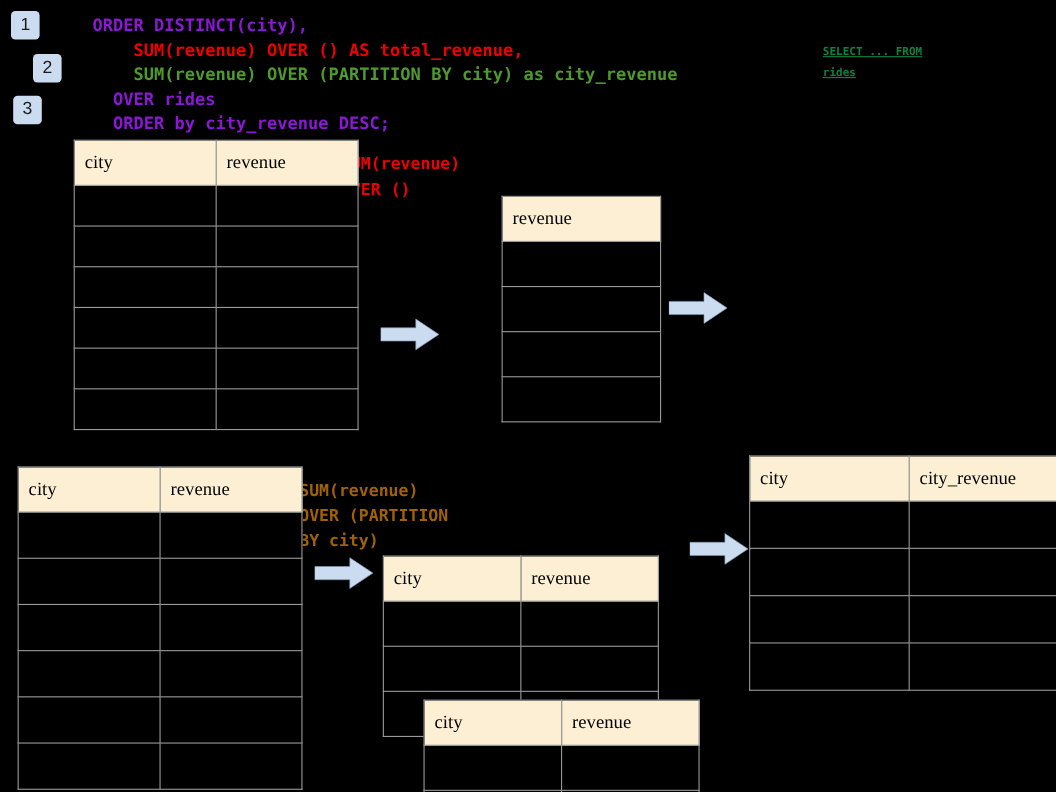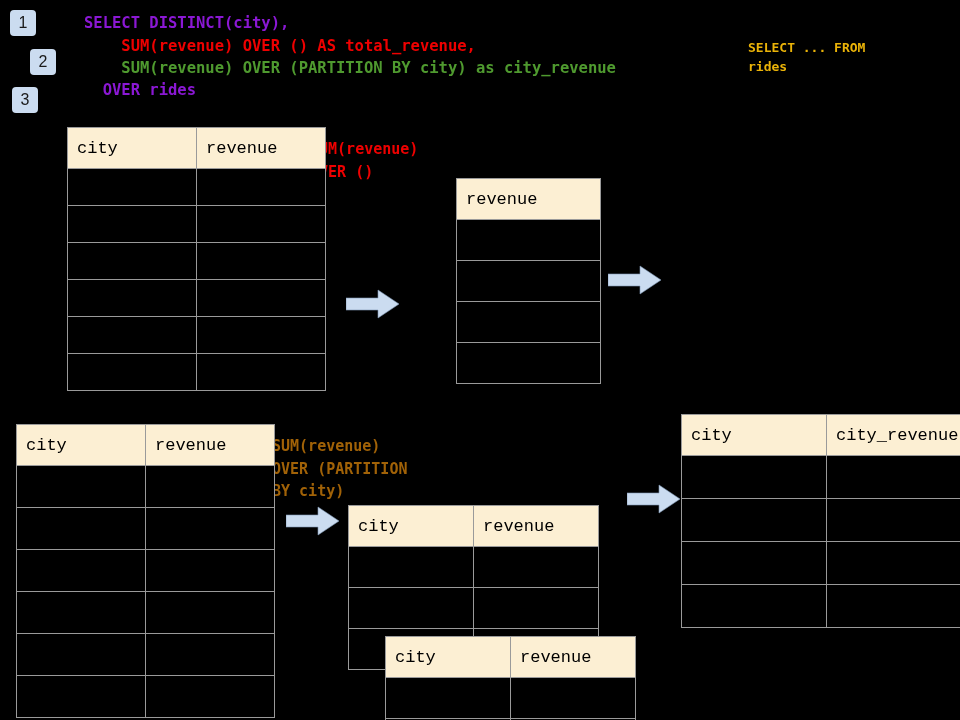--- a/index.html
+++ b/index.html
@@ -41,25 +41,26 @@
     white-space: pre;
     line-height: 22px;
   }
   .sql-purple { color: #8b18d4; }
   .sql-red    { color: #ee0000; }
   .sql-green  { color: #4f9a2f; }
 
   .sidenote {
     position: absolute;
     font-family: "DejaVu Sans Mono", monospace;
-    font-size: 13px;
+    font-size: 10px;
     font-weight: bold;
     line-height: 19px;
     white-space: pre;
-    color: #eab308;
+    color: #15803d;
+    text-decoration: underline;
   }
 
   
   .annot {
     position: absolute;
     font-family: "DejaVu Sans Mono", monospace;
     font-size: 15px;
     font-weight: bold;
     line-height: 22.5px;
     white-space: pre;
@@ -76,21 +77,21 @@
   }
   .tbl td {
     border: 1px solid #9a9a9a;
     padding: 0;
     background: #000000;
   }
   .tbl th {
     border: 1px solid #9a9a9a;
     background: #fcefd3;
     color: #000000;
-    font-family: Liberation Mono, monospace;
+    font-family: Liberation Serif, serif;
     font-size: 17px;
     font-weight: normal;
     text-align: left;
     padding: 0 0 0 9px;
     height: 40px;
   }
 
   
   .arrow {
     position: absolute;
@@ -100,24 +101,25 @@
 </style>
 </head>
 <body>
 
 <div id="canvas">
 
   <div class="badge" style="left:10px; top:10px;">1</div>
   <div class="badge" style="left:30px; top:49px;">2</div>
   <div class="badge" style="left:12px; top:87px;">3</div>
 
-  <div class="sql sql-purple" style="left:84px; top:12px;">SELECT DISTINCT(city),</div>
+  <div class="sql sql-purple" style="left:84px; top:12px;">ORDER DISTINCT(city),</div>
   <div class="sql sql-green" style="left:84px; top:57px;">    SUM(revenue) OVER (PARTITION BY city) as city_revenue</div>
   <div class="sql sql-red" style="left:84px; top:35px;">    SUM(revenue) OVER () AS total_revenue,</div>
   <div class="sql sql-purple" style="left:84px; top:79px;">  OVER rides</div>
+  <div class="sql sql-purple" style="left:84px; top:101px;">  ORDER by city_revenue DESC;</div>
 
   <div class="sidenote" style="left:748px; top:38px;">SELECT ... FROM
 rides</div>
 
   <div class="annot annot-red" style="left:310px; top:138px;">SUM(revenue)
 OVER ()</div>
   <div class="annot annot-green" style="left:272px; top:435px;">SUM(revenue)
 OVER (PARTITION
 BY city)</div>
 

